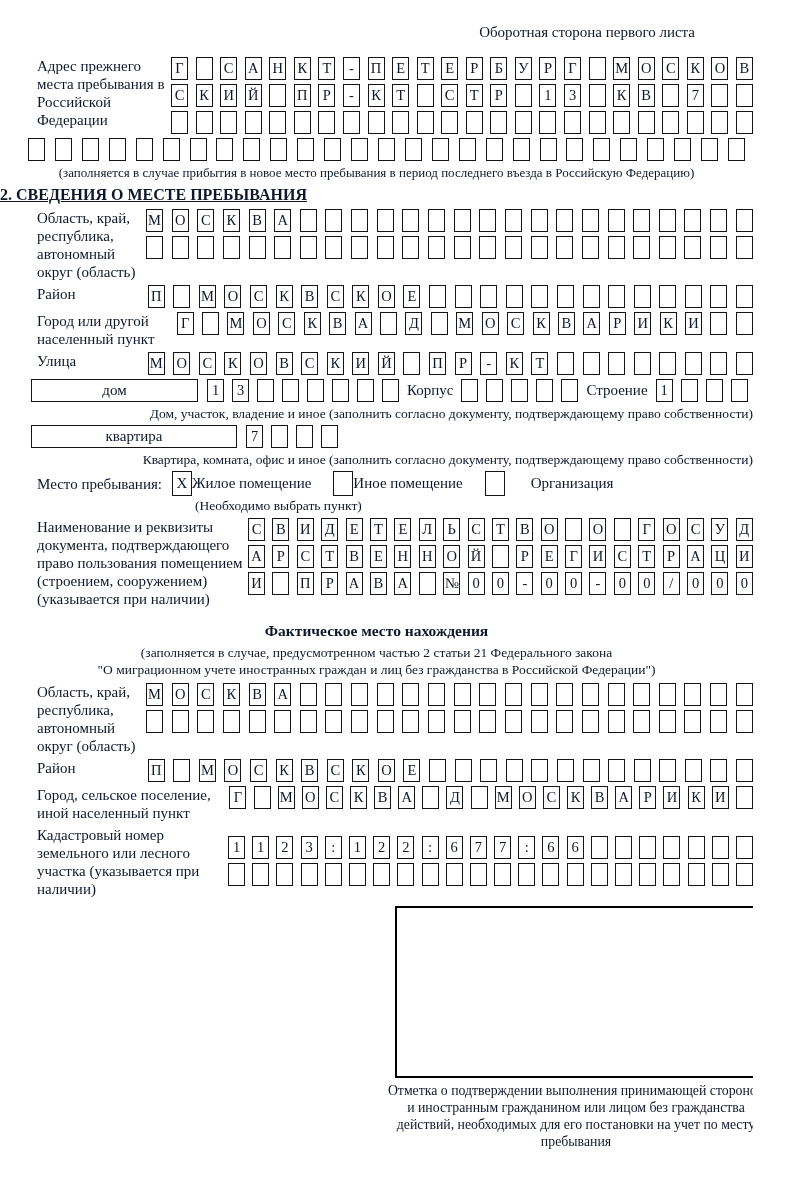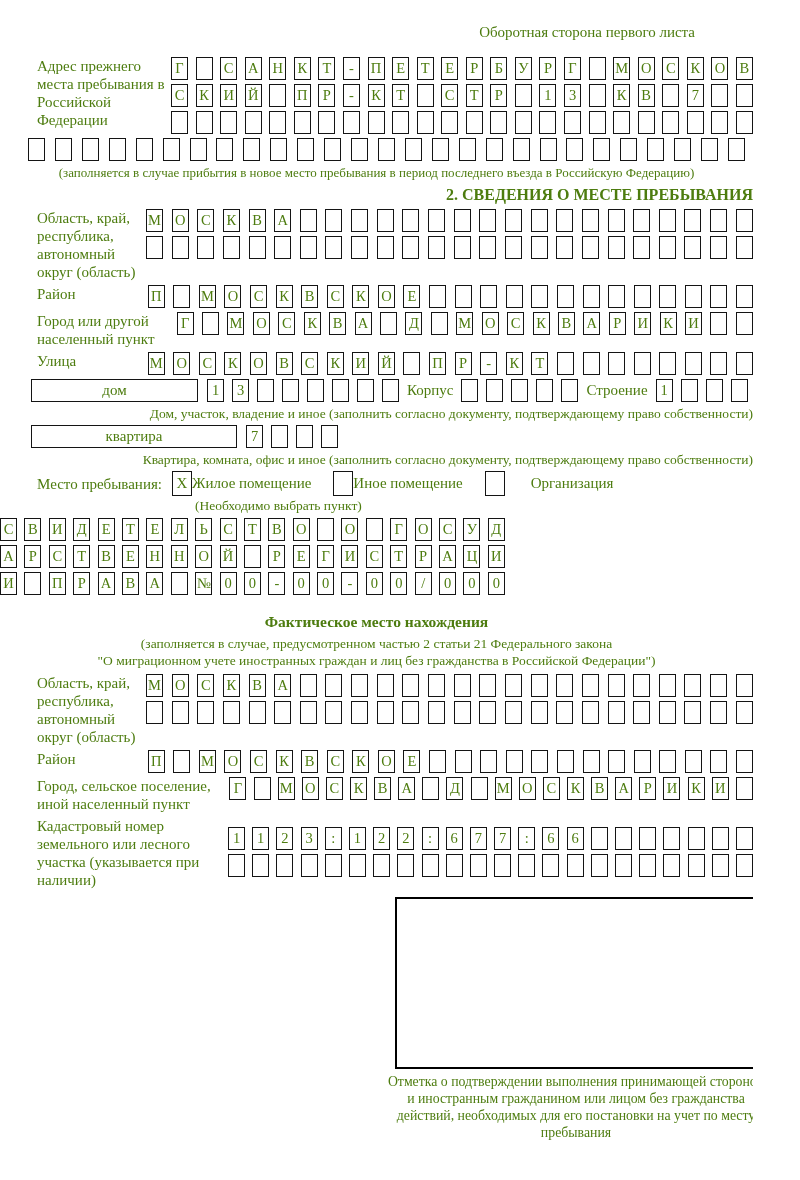--- a/index.html
+++ b/index.html
@@ -1,19 +1,19 @@
 <!DOCTYPE html>
 <html><head>
 <meta charset="utf-8">
 <style>
   html,body{margin:0;padding:0;background:#ffffff;}
   .page{
     position:relative;
     width:753px;height:1180px;
-    background:#fff;color:#4d7c0f;
+    background:#fff;color:#0f172a;
     font-family:"Liberation Serif","DejaVu Serif",serif;
     font-size:15px;overflow:hidden;
   }
   .header-note{padding:24px 58px 0 0;text-align:right;font-size:15px;}
   .row{display:flex;align-items:flex-start;}
   .label{line-height:18px;font-size:15px;}
   .cells{display:flex;}
   .cells.spread{justify-content:space-between;}
   .cells.gap8{gap:8px;}
   .cell{
@@ -30,21 +30,21 @@
   .w525{width:525px;}
   .w744{width:744px;margin-left:28px;}
   .ml37{margin-left:37px;}
   .prev-label{width:136px;}
   .std-label{width:111px;}
   .city2-label{width:140px;}
   .doc-label{width:213px;line-height:18px;}
   .wide-label{width:193px;}
   .caption{font-size:13px;line-height:16px;text-align:center;margin:1px 8px 3px 8px;}
   .caption-left{font-size:13.5px;line-height:16px;text-align:right;margin:1px 0 3px 30px;}
-  .section-title{font-weight:bold;font-size:16px;text-align:right;margin:5px 0 5px 0;}
+  .section-title{font-weight:bold;font-size:16px;text-align:left;margin:5px 0 5px 0;text-decoration:underline;}
   .mb4{margin-bottom:4px;}
   .box-label{
     box-sizing:border-box;height:23px;border:1.8px solid #141414;
     display:flex;align-items:center;justify-content:center;
     font-size:15px;flex:none;
   }
   .dom-box{width:167px;margin-left:31px;}
   .kv-box{width:206px;margin-left:31px;}
   .inline-lbl{font-size:15px;line-height:23px;margin:0 8px;white-space:nowrap;}
   .checkbox{
@@ -383,20 +383,21 @@
     <div class="checkbox">X</div>
     <div class="opt-label">Жилое помещение</div>
     <div class="checkbox"></div>
     <div class="opt-label">Иное помещение</div>
     <div class="checkbox"></div>
     <div class="opt-label" style="margin-left:26px;">Организация</div>
   </div>
   <div class="stay-hint">(Необходимо выбрать пункт)</div>
 
   <div class="row mb4">
+    <div class="label doc-label ml37">Наименование и реквизиты документа, подтверждающего право пользования помещением (строением, сооружением) (указывается при наличии)</div>
     <div class="cells-col">
       <div class="cells spread w505">
           <div class="cell">С</div>
           <div class="cell">В</div>
           <div class="cell">И</div>
           <div class="cell">Д</div>
           <div class="cell">Е</div>
           <div class="cell">Т</div>
           <div class="cell">Е</div>
           <div class="cell">Л</div>

